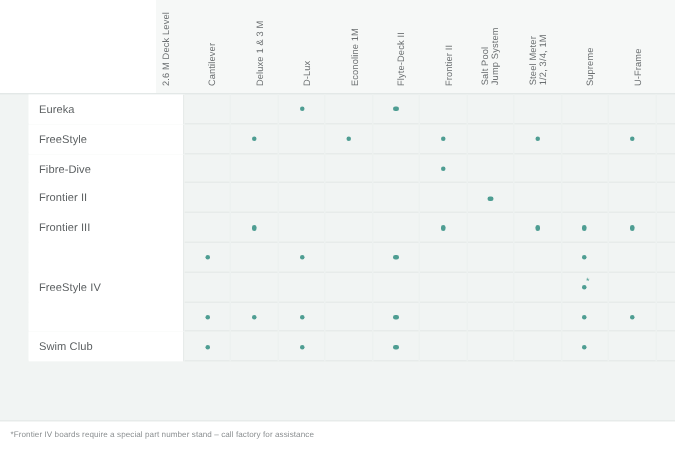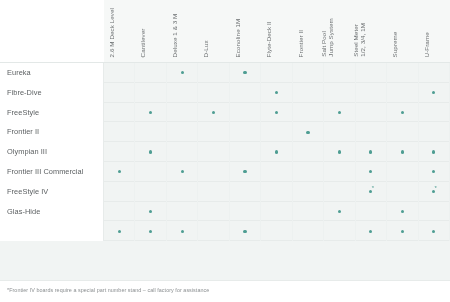--- a/index.html
+++ b/index.html
@@ -45,20 +45,21 @@
   }
   .corner-cell{
     position:absolute;left:0;top:0;width:104px;height:62px;
     background:#ffffff;
   }
 
   
   .grid{
     position:relative;
     height:218px;
+    padding-left:19px;
   }
   .row{
     position:relative;
     height:19.8px;
     border-bottom:1px solid #e7ebea;
     box-sizing:border-box;
   }
   .row:last-child{border-bottom:1px solid #e7ebea;}
   .row-label{
     position:absolute;
@@ -179,39 +180,20 @@
         </div>
         <div class="cell" style="left: 261.273px; width: 31.4545px;"></div>
         <div class="cell" style="left: 292.727px; width: 31.4545px;"></div>
         <div class="cell" style="left: 324.182px; width: 31.4545px;"></div>
         <div class="cell" style="left: 355.636px; width: 31.4545px;"></div>
         <div class="cell" style="left: 387.091px; width: 31.4545px;"></div>
         <div class="cell" style="left: 418.545px; width: 31.4545px;"></div>
       </div>
       <div class="row">
         <div class="row-labelcell"></div>
-        <div class="row-label">Fibre-Dive</div>
-        <div class="cell" style="left: 104px; width: 31.4545px;"></div>
-        <div class="cell" style="left: 135.455px; width: 31.4545px;"></div>
-        <div class="cell" style="left: 166.909px; width: 31.4545px;"></div>
-        <div class="cell" style="left: 198.364px; width: 31.4545px;"></div>
-        <div class="cell" style="left: 229.818px; width: 31.4545px;"></div>
-        <div class="cell" style="left: 261.273px; width: 31.4545px;">
-          <span class="dot"></span>
-        </div>
-        <div class="cell" style="left: 292.727px; width: 31.4545px;"></div>
-        <div class="cell" style="left: 324.182px; width: 31.4545px;"></div>
-        <div class="cell" style="left: 355.636px; width: 31.4545px;"></div>
-        <div class="cell" style="left: 387.091px; width: 31.4545px;"></div>
-        <div class="cell" style="left: 418.545px; width: 31.4545px;">
-          <span class="dot"></span>
-        </div>
-      </div>
-      <div class="row">
-        <div class="row-labelcell"></div>
         <div class="row-label">FreeStyle</div>
         <div class="cell" style="left: 104px; width: 31.4545px;"></div>
         <div class="cell" style="left: 135.455px; width: 31.4545px;">
           <span class="dot"></span>
         </div>
         <div class="cell" style="left: 166.909px; width: 31.4545px;"></div>
         <div class="cell" style="left: 198.364px; width: 31.4545px;">
           <span class="dot"></span>
         </div>
         <div class="cell" style="left: 229.818px; width: 31.4545px;"></div>
@@ -223,38 +205,57 @@
           <span class="dot"></span>
         </div>
         <div class="cell" style="left: 355.636px; width: 31.4545px;"></div>
         <div class="cell" style="left: 387.091px; width: 31.4545px;">
           <span class="dot"></span>
         </div>
         <div class="cell" style="left: 418.545px; width: 31.4545px;"></div>
       </div>
       <div class="row">
         <div class="row-labelcell"></div>
+        <div class="row-label">Fibre-Dive</div>
+        <div class="cell" style="left: 104px; width: 31.4545px;"></div>
+        <div class="cell" style="left: 135.455px; width: 31.4545px;"></div>
+        <div class="cell" style="left: 166.909px; width: 31.4545px;"></div>
+        <div class="cell" style="left: 198.364px; width: 31.4545px;"></div>
+        <div class="cell" style="left: 229.818px; width: 31.4545px;"></div>
+        <div class="cell" style="left: 261.273px; width: 31.4545px;">
+          <span class="dot"></span>
+        </div>
+        <div class="cell" style="left: 292.727px; width: 31.4545px;"></div>
+        <div class="cell" style="left: 324.182px; width: 31.4545px;"></div>
+        <div class="cell" style="left: 355.636px; width: 31.4545px;"></div>
+        <div class="cell" style="left: 387.091px; width: 31.4545px;"></div>
+        <div class="cell" style="left: 418.545px; width: 31.4545px;">
+          <span class="dot"></span>
+        </div>
+      </div>
+      <div class="row">
+        <div class="row-labelcell"></div>
         <div class="row-label">Frontier II</div>
         <div class="cell" style="left: 104px; width: 31.4545px;"></div>
         <div class="cell" style="left: 135.455px; width: 31.4545px;"></div>
         <div class="cell" style="left: 166.909px; width: 31.4545px;"></div>
         <div class="cell" style="left: 198.364px; width: 31.4545px;"></div>
         <div class="cell" style="left: 229.818px; width: 31.4545px;"></div>
         <div class="cell" style="left: 261.273px; width: 31.4545px;"></div>
         <div class="cell" style="left: 292.727px; width: 31.4545px;">
           <span class="dot"></span>
         </div>
         <div class="cell" style="left: 324.182px; width: 31.4545px;"></div>
         <div class="cell" style="left: 355.636px; width: 31.4545px;"></div>
         <div class="cell" style="left: 387.091px; width: 31.4545px;"></div>
         <div class="cell" style="left: 418.545px; width: 31.4545px;"></div>
       </div>
       <div class="row">
         <div class="row-labelcell"></div>
-        <div class="row-label">Olympian III</div>
+        <div class="row-label">Frontier III</div>
         <div class="cell" style="left: 104px; width: 31.4545px;"></div>
         <div class="cell" style="left: 135.455px; width: 31.4545px;">
           <span class="dot"></span>
         </div>
         <div class="cell" style="left: 166.909px; width: 31.4545px;"></div>
         <div class="cell" style="left: 198.364px; width: 31.4545px;"></div>
         <div class="cell" style="left: 229.818px; width: 31.4545px;"></div>
         <div class="cell" style="left: 261.273px; width: 31.4545px;">
           <span class="dot"></span>
         </div>
@@ -267,21 +268,20 @@
         </div>
         <div class="cell" style="left: 387.091px; width: 31.4545px;">
           <span class="dot"></span>
         </div>
         <div class="cell" style="left: 418.545px; width: 31.4545px;">
           <span class="dot"></span>
         </div>
       </div>
       <div class="row">
         <div class="row-labelcell"></div>
-        <div class="row-label">Frontier III Commercial</div>
         <div class="cell" style="left: 104px; width: 31.4545px;">
           <span class="dot"></span>
         </div>
         <div class="cell" style="left: 135.455px; width: 31.4545px;"></div>
         <div class="cell" style="left: 166.909px; width: 31.4545px;">
           <span class="dot"></span>
         </div>
         <div class="cell" style="left: 198.364px; width: 31.4545px;"></div>
         <div class="cell" style="left: 229.818px; width: 31.4545px;">
           <span class="dot"></span>
@@ -311,63 +311,67 @@
         <div class="cell" style="left: 355.636px; width: 31.4545px;">
           <span class="dot star"></span>
         </div>
         <div class="cell" style="left: 387.091px; width: 31.4545px;"></div>
         <div class="cell" style="left: 418.545px; width: 31.4545px;">
           <span class="dot star"></span>
         </div>
       </div>
       <div class="row">
         <div class="row-labelcell"></div>
-        <div class="row-label">Glas-Hide</div>
-        <div class="cell" style="left: 104px; width: 31.4545px;"></div>
+        <div class="cell" style="left: 104px; width: 31.4545px;">
+          <span class="dot"></span>
+        </div>
         <div class="cell" style="left: 135.455px; width: 31.4545px;">
           <span class="dot"></span>
         </div>
-        <div class="cell" style="left: 166.909px; width: 31.4545px;"></div>
-        <div class="cell" style="left: 198.364px; width: 31.4545px;"></div>
-        <div class="cell" style="left: 229.818px; width: 31.4545px;"></div>
-        <div class="cell" style="left: 261.273px; width: 31.4545px;"></div>
-        <div class="cell" style="left: 292.727px; width: 31.4545px;"></div>
-        <div class="cell" style="left: 324.182px; width: 31.4545px;">
-          <span class="dot"></span>
-        </div>
-        <div class="cell" style="left: 355.636px; width: 31.4545px;"></div>
+        <div class="cell" style="left: 166.909px; width: 31.4545px;">
+          <span class="dot"></span>
+        </div>
+        <div class="cell" style="left: 198.364px; width: 31.4545px;"></div>
+        <div class="cell" style="left: 229.818px; width: 31.4545px;">
+          <span class="dot"></span>
+        </div>
+        <div class="cell" style="left: 261.273px; width: 31.4545px;"></div>
+        <div class="cell" style="left: 292.727px; width: 31.4545px;"></div>
+        <div class="cell" style="left: 324.182px; width: 31.4545px;"></div>
+        <div class="cell" style="left: 355.636px; width: 31.4545px;">
+          <span class="dot"></span>
+        </div>
         <div class="cell" style="left: 387.091px; width: 31.4545px;">
           <span class="dot"></span>
         </div>
-        <div class="cell" style="left: 418.545px; width: 31.4545px;"></div>
-      </div>
-      <div class="row">
-        <div class="row-labelcell"></div>
+        <div class="cell" style="left: 418.545px; width: 31.4545px;">
+          <span class="dot"></span>
+        </div>
+      </div>
+      <div class="row">
+        <div class="row-labelcell"></div>
+        <div class="row-label">Swim Club</div>
         <div class="cell" style="left: 104px; width: 31.4545px;">
           <span class="dot"></span>
         </div>
-        <div class="cell" style="left: 135.455px; width: 31.4545px;">
-          <span class="dot"></span>
-        </div>
+        <div class="cell" style="left: 135.455px; width: 31.4545px;"></div>
         <div class="cell" style="left: 166.909px; width: 31.4545px;">
           <span class="dot"></span>
         </div>
         <div class="cell" style="left: 198.364px; width: 31.4545px;"></div>
         <div class="cell" style="left: 229.818px; width: 31.4545px;">
           <span class="dot"></span>
         </div>
         <div class="cell" style="left: 261.273px; width: 31.4545px;"></div>
         <div class="cell" style="left: 292.727px; width: 31.4545px;"></div>
         <div class="cell" style="left: 324.182px; width: 31.4545px;"></div>
         <div class="cell" style="left: 355.636px; width: 31.4545px;">
           <span class="dot"></span>
         </div>
-        <div class="cell" style="left: 387.091px; width: 31.4545px;">
-          <span class="dot"></span>
-        </div>
+        <div class="cell" style="left: 387.091px; width: 31.4545px;"></div>
         <div class="cell" style="left: 418.545px; width: 31.4545px;">
           <span class="dot"></span>
         </div>
       </div>
     </div>
 
   <div class="footnote">
     <span>*Frontier IV boards require a special part number stand – call factory for assistance</span>
   </div>
 

